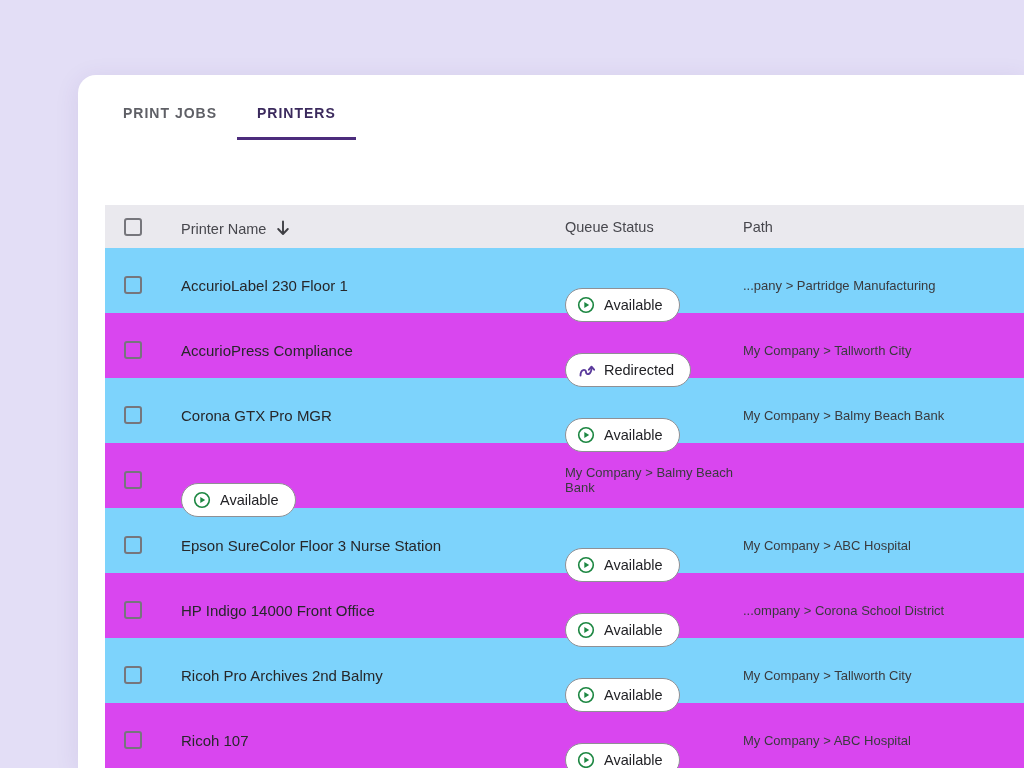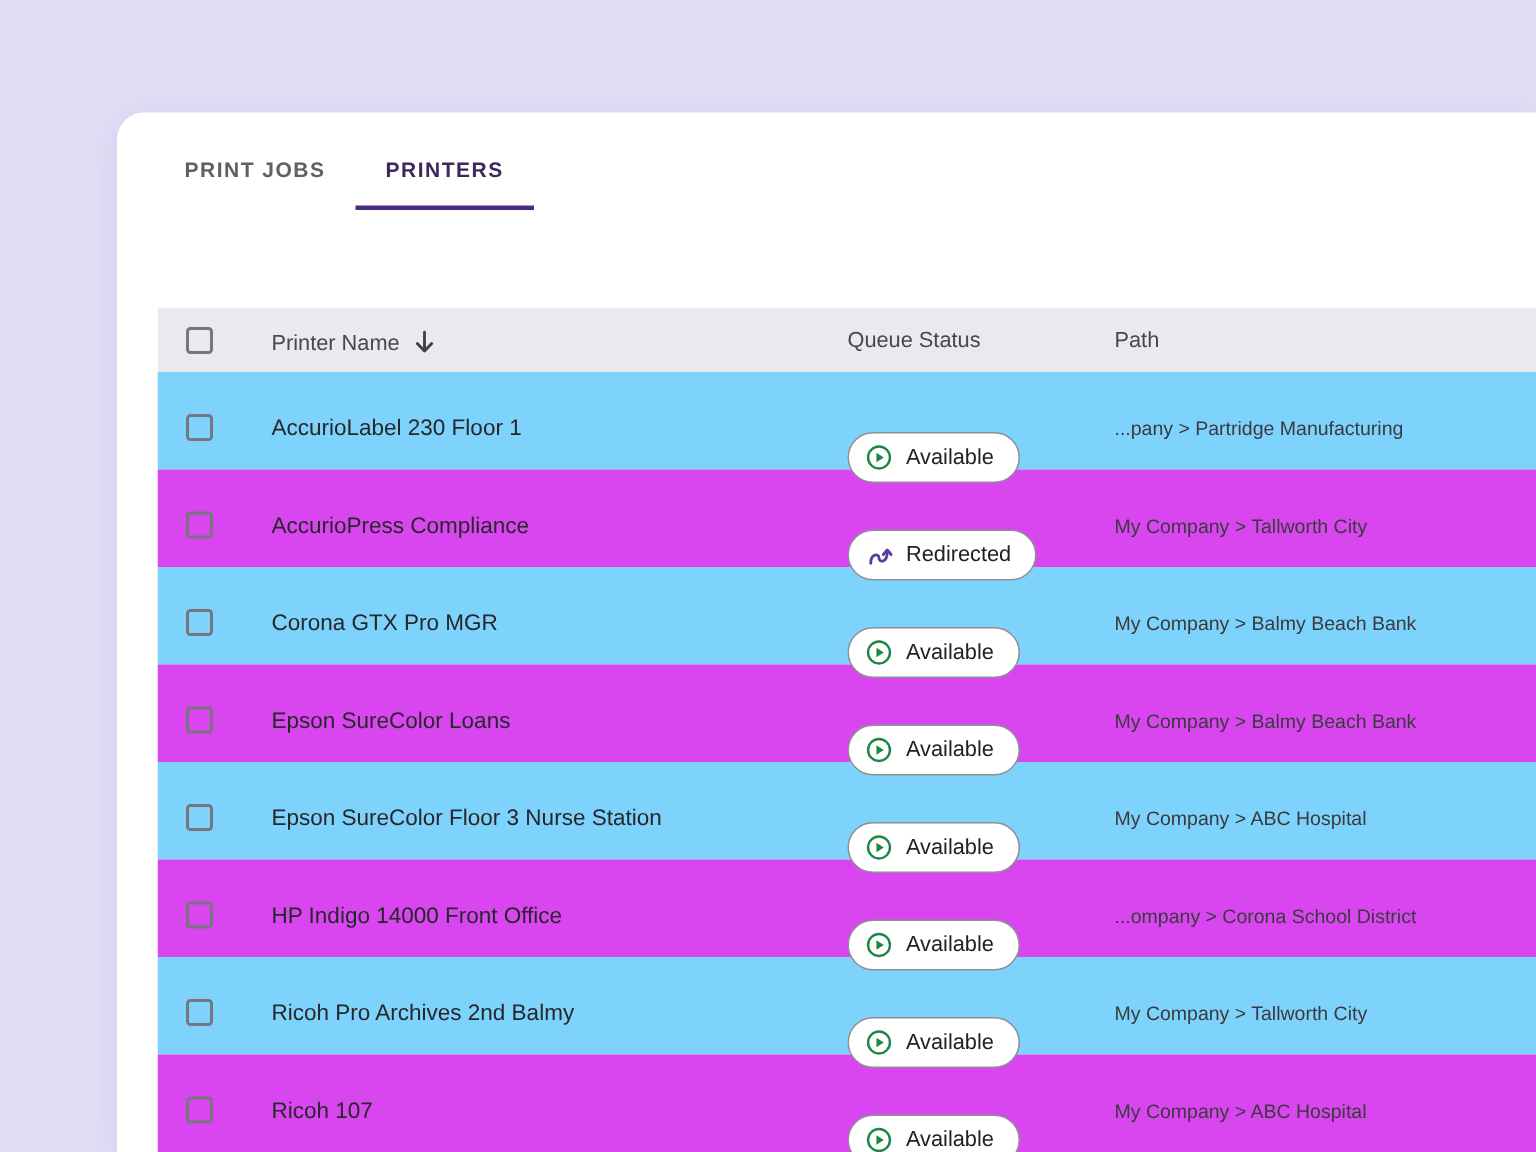--- a/index.html
+++ b/index.html
@@ -146,21 +146,20 @@
             <span>Available</span>
           </span>
         </div>
         <div class="path-cell">My Company &gt; Balmy Beach Bank</div>
       </div>
 
       <div class="trow alt">
         <div class="cell-check">
           <div class="checkbox" role="checkbox" aria-checked="false"></div>
         </div>
-        <div class="name-cell">Epson SureColor Loans</div>
         <div>
           <span class="badge available">
             <span class="icon icon-play">
               <svg width="18" height="18" viewBox="0 0 18 18">
                 <circle cx="9" cy="9" r="7.3" fill="none" stroke="#1d8742" stroke-width="1.6"></circle>
                 <path d="M7.3 5.9 L12.2 9 L7.3 12.1 Z" fill="#1d8742"></path>
               </svg>
             </span>
 
             <span>Available</span>

